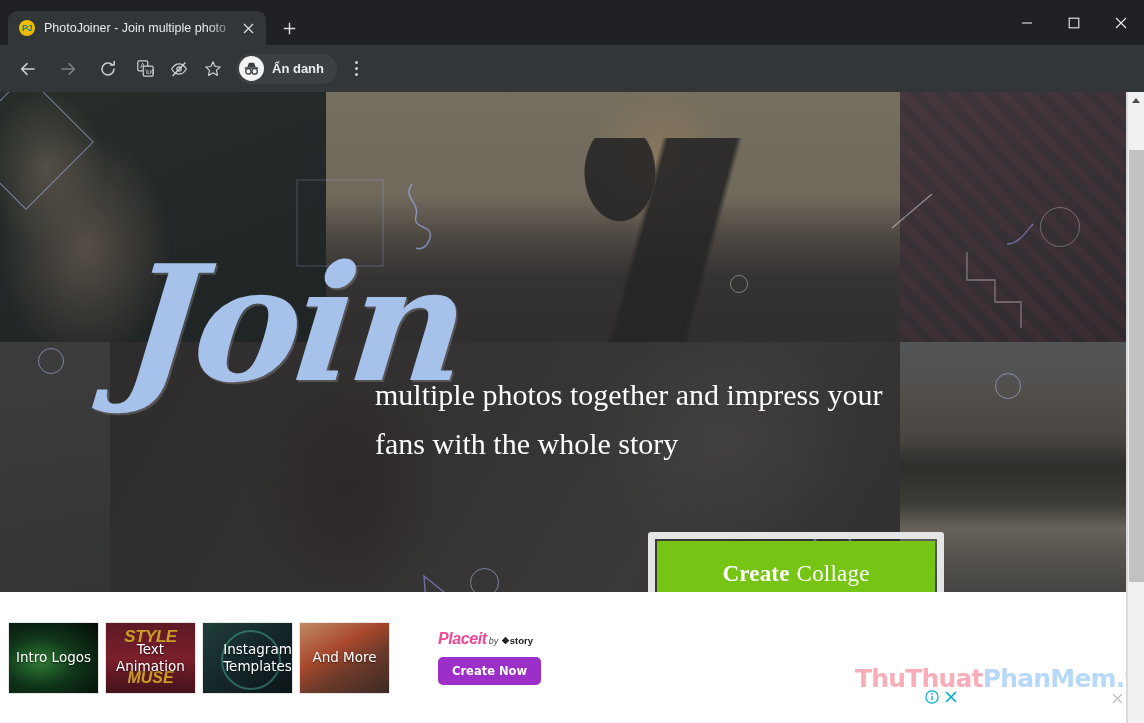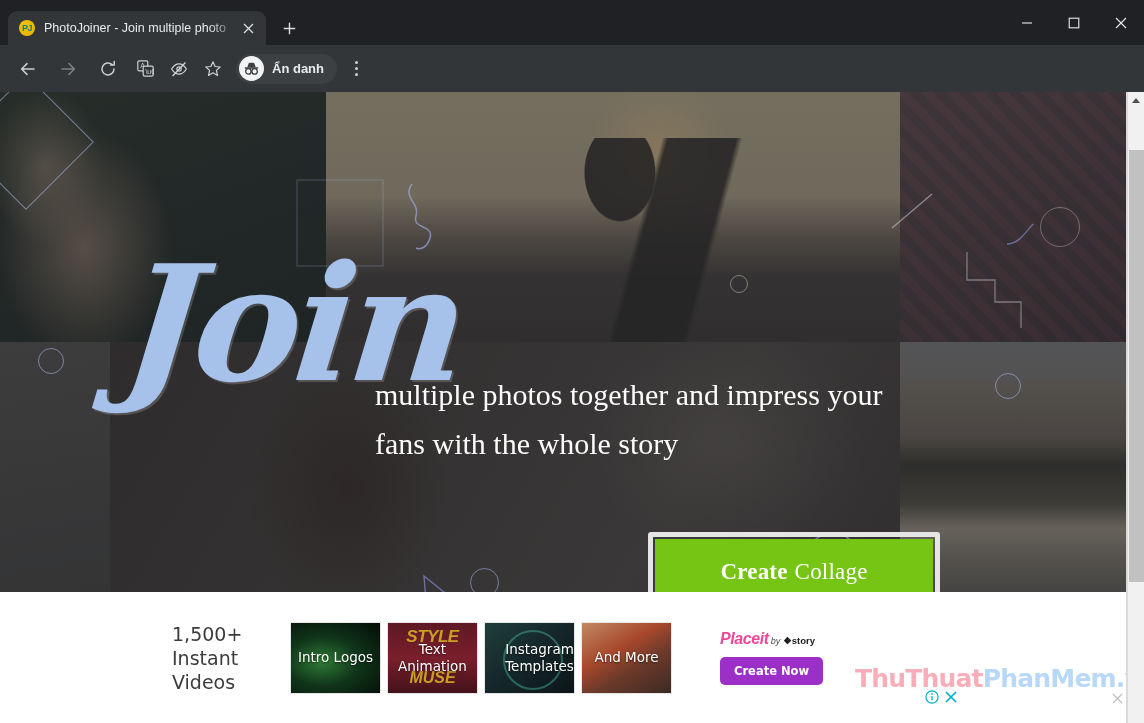--- a/index.html
+++ b/index.html
@@ -188,21 +188,21 @@
     transform: skewX(-6deg);
   }
   .hero-text {
     position: absolute; left: 375px; top: 278px; width: 520px;
     color: #fdfdfc;
     font-family: "Liberation Serif", serif;
     font-size: 30px; line-height: 49px;
   }
 
   .cta-wrap { position: absolute; left: 648px; top: 440px; }
-  .cta-annot { border: 5px solid #e5e5e5; border-radius: 3px; padding: 2px; background: transparent; }
+  .cta-annot { border: 7px solid #e5e5e5; border-radius: 3px; padding: 2px; background: transparent; }
   .cta-btn {
     width: 278px; height: 66px;
     background: #76c414;
     border: none; outline: none;
     display: flex; align-items: center; justify-content: center;
     color: #fff;
     font-family: "Liberation Serif", serif;
     font-size: 23px; letter-spacing: .2px;
   }
   .cta-btn b { font-weight: bold; }
@@ -450,21 +450,20 @@
             <button class="cta-btn">
               <b>Create</b>
                 <span>Collage</span>
             </button>
           </div>
         </div>
       </div>
 
       <div class="adbar">
         <div class="adcontent">
-          <div class="ad-head">1,500+ Instant Videos</div>
           <div class="thumbs">
             <div class="thumb th0">
                 <span>Intro Logos</span>
               </div>
             <div class="thumb th2">
                 <span>Text Animation</span>
               </div>
             <div class="thumb th4">
                 <span>Instagram Templates</span>
               </div>

